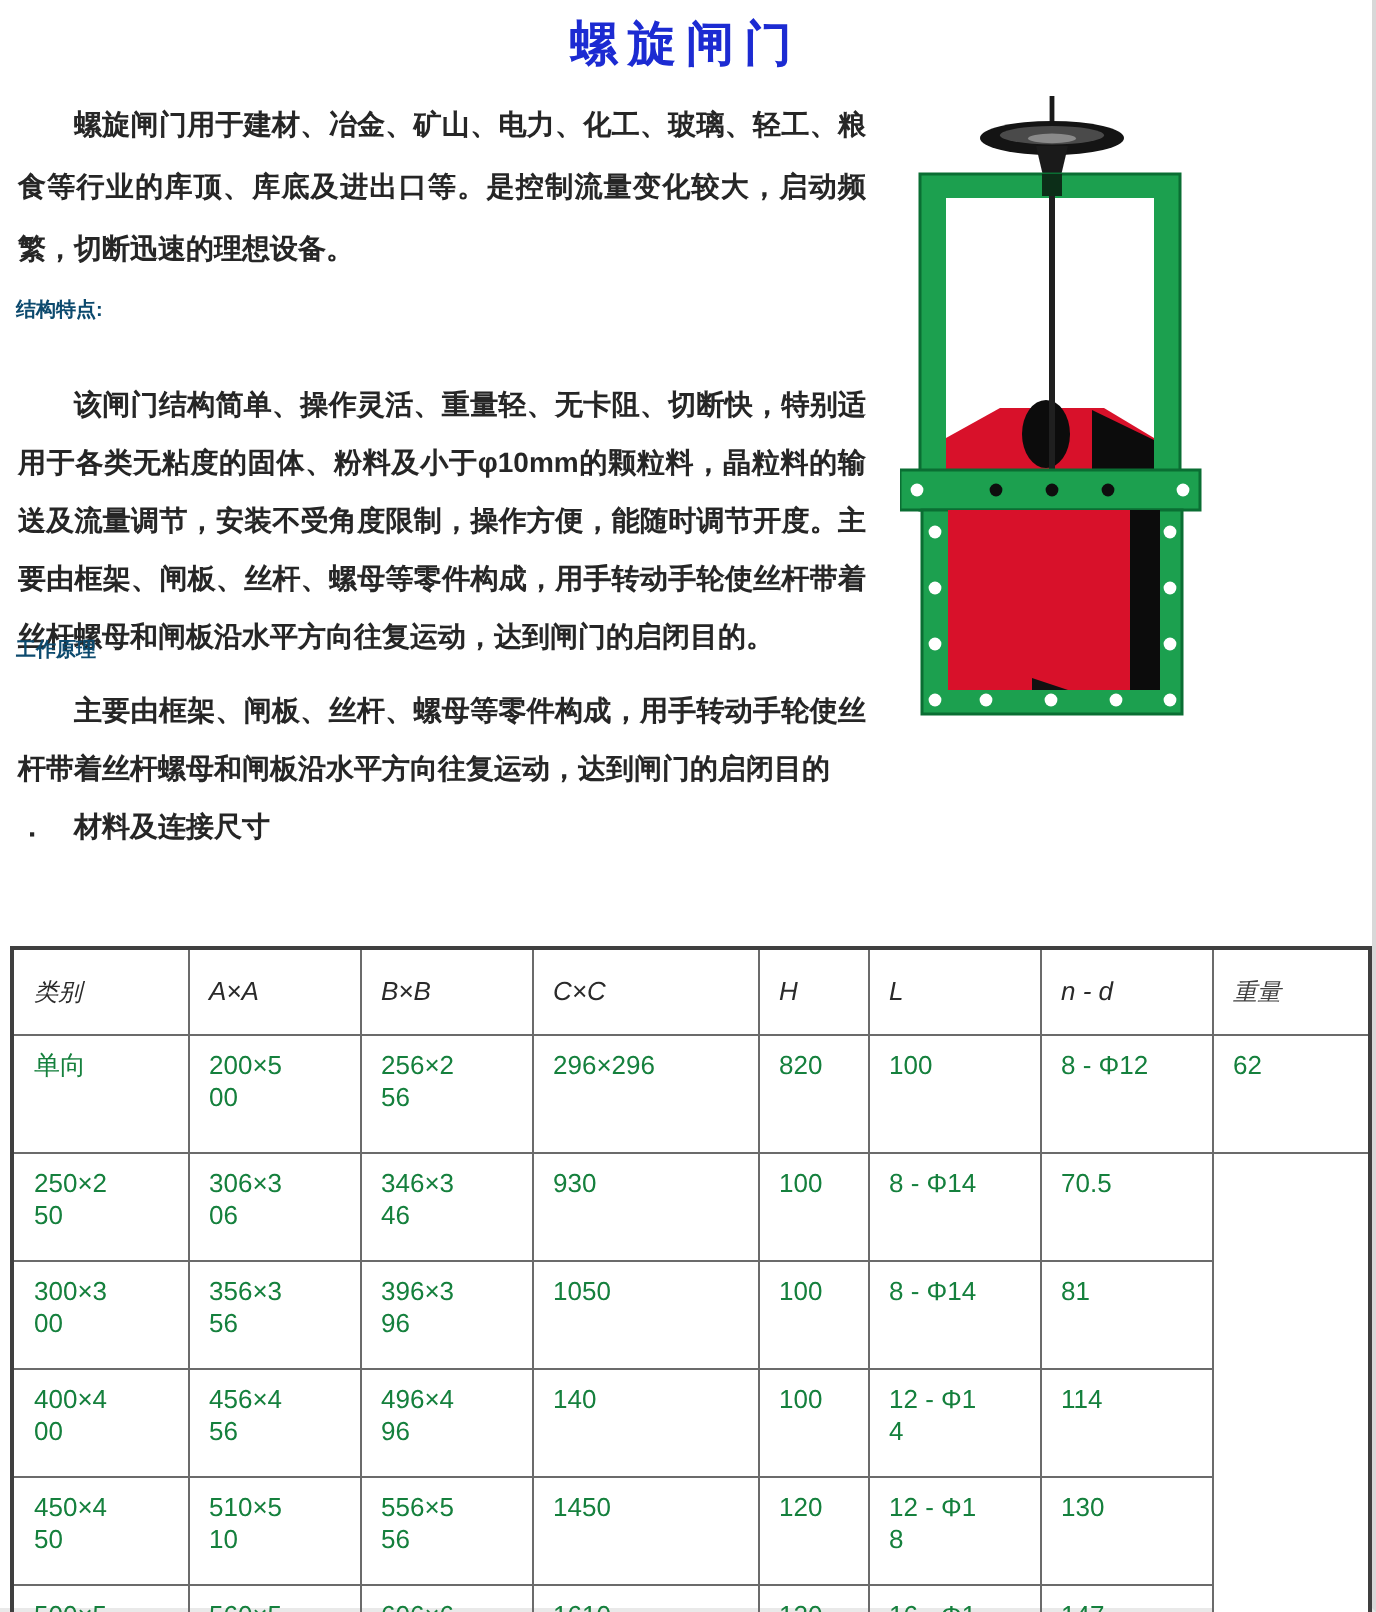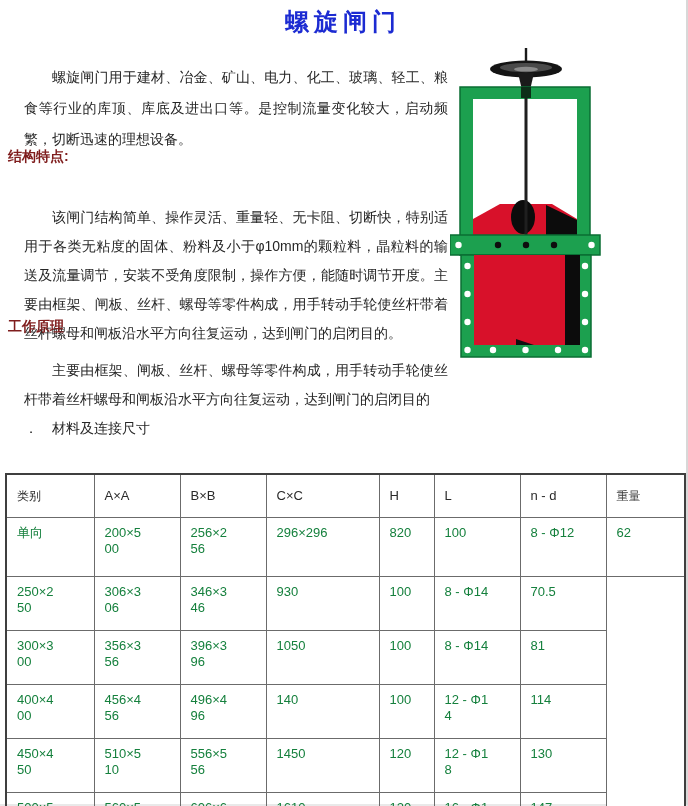--- a/index.html
+++ b/index.html
@@ -6,42 +6,42 @@
   body { width:688px; height:806px; overflow:hidden;
          font-family:"Liberation Sans","DejaVu Sans",sans-serif; }
   .page { position:relative; width:686px; height:804px; background:#ffffff;
           border-right:2px solid #d8d8d8; border-bottom:2px solid #e9e9e9; }
 
   .page-title { position:absolute; top:6px; left:0; width:100%;
                 text-align:center; font-size:24px; font-weight:bold;
                 letter-spacing:5px; color:#1c2bd2; }
 
   .text-col { position:absolute; left:8px; top:0; width:424px; color:#262626; }
-  .para { position:absolute; left:0; width:424px; margin:16px;
-          font-size:14px; font-weight:normal; line-height:30px;
+  .para { position:absolute; left:0; width:424px; margin:1px;
+          font-size:14px; font-weight:bold; line-height:30px;
           text-align:justify; text-indent:2em; white-space:pre-line; color:#262626; }
   .para.intro { top:46px; line-height:31px; }
   .para.body1 { top:187px; line-height:29px; }
   .para.body2 { top:340px; line-height:29px; }
-  .sec-head { position:absolute; left:0; margin:0; font-size:14px;
-              font-weight:bold; color:#7f1d1d; }
+  .sec-head { position:absolute; left:0; margin:0; font-size:10px;
+              font-weight:bold; color:#0c4a6e; }
   .sec-head.h-a { top:148px; }
   .sec-head.h-b { top:318px; }
 
   .figure { position:absolute; left:450px; top:48px; width:160px; height:322px; }
 
   .spec-table { position:absolute; left:5px; top:473px; width:679px;
                 border-collapse:collapse; table-layout:fixed;
                 border:2px solid #3f3f3f; }
   .spec-table th, .spec-table td {
                 border:1px solid #6b6b6b; padding:7px 4px 2px 10px;
                 font-size:13px; color:#15803d; text-align:left;
                 white-space:pre-line; line-height:16px; overflow:hidden; }
   .spec-table th { height:38px; vertical-align:middle; font-weight:normal;
-                   font-size:13px; color:#2a2a2a; padding-top:2px; }
+                   font-size:13px; color:#2a2a2a; padding-top:2px;font-style:italic; }
   .spec-table th.cn { font-size:12px; }
   .spec-table th.weight { color:#404040; }
   .spec-table td { vertical-align:top; }
   .row-first td { height:49px; }
   .row-std td { height:44px; }
   .merged-empty { background:#ffffff; }
 </style>
 </head>
 <body>
 

